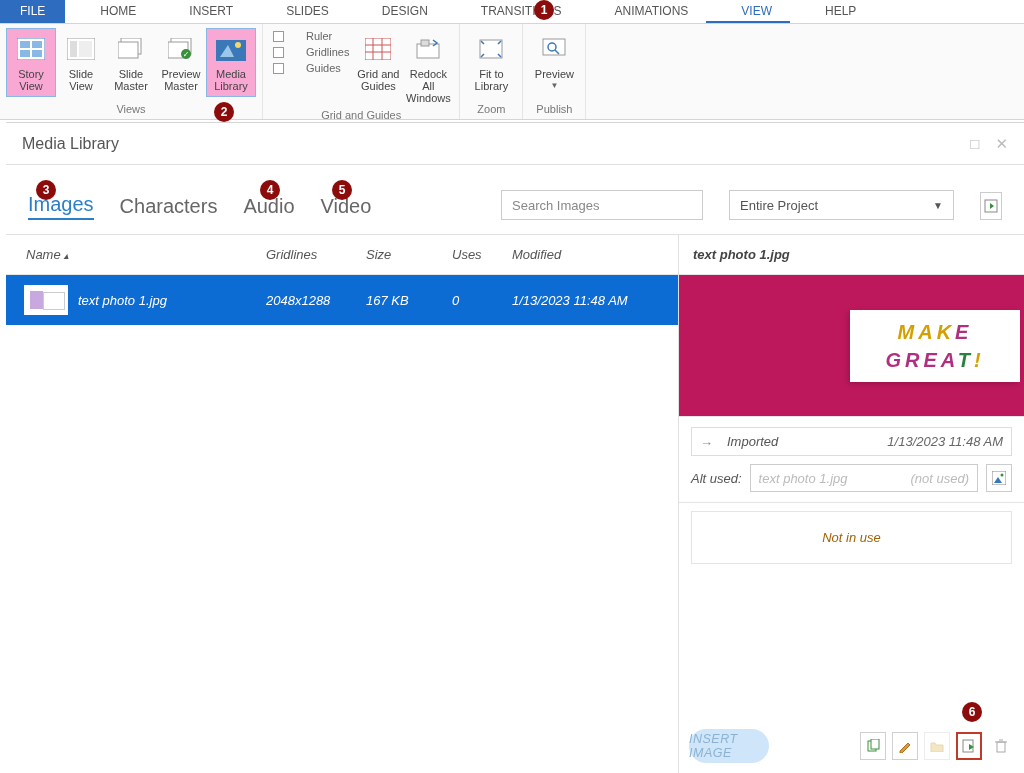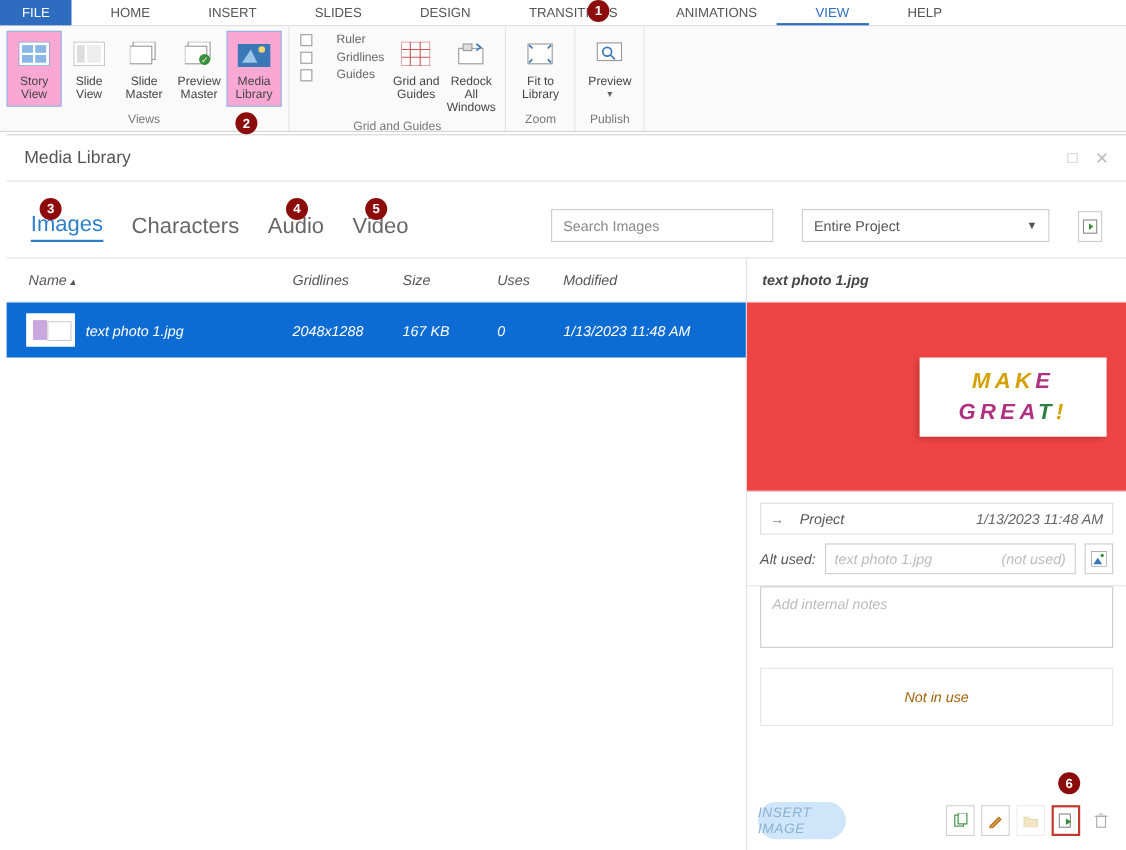--- a/index.html
+++ b/index.html
@@ -50,21 +50,21 @@
   .ml-row .thumb { width: 44px; height: 30px; background: #fff; border: 2px solid #fff; margin: 0 10px 0 18px; position: relative; overflow: hidden; }
   .ml-row .c-name { width: 188px; }
   .ml-row .c-dim  { width: 100px; }
   .ml-row .c-size { width: 86px; }
   .ml-row .c-uses { width: 60px; }
   .ml-row .c-mod  { flex: 1; }
 
   
   .ml-preview { width: 345px; display: flex; flex-direction: column; }
   .pv-title { height: 40px; display: flex; align-items: center; padding: 0 14px; font-weight: 600; color: #444; border-bottom: 1px solid #e5e5e5; }
-  .pv-image { height: 172px; background: #ef4444; border-bottom: 1px solid #e5e5e5; display:flex; align-items:center; justify-content:flex-end; padding-right:18px; }
+  .pv-image { height: 142px; background: #be185d; border-bottom: 1px solid #e5e5e5; display:flex; align-items:center; justify-content:flex-end; padding-right:4px; }
   .lightbox { width: 170px; background:#fff; padding:8px 6px; box-shadow: -2px 2px 6px rgba(0,0,0,.2); text-align:center; font-family: "Arial Black", sans-serif; font-weight:900; letter-spacing:4px; font-size:20px; line-height:28px; }
   .lb1 { color:#d4a000;} .lb1 .e{color:#b03080;}
   .lb2 { color:#2a8040;} .lb2 .d{color:#d4a000;} .lb2 .a{color:#b03080;} .lb2 .y{color:#2a8040;}
   .lb3 { color:#b03080;} .lb3 .t{color:#2a8040;} .lb3 .ex{color:#d4a000;}
 
   .pv-meta { padding: 10px 12px; display:flex; flex-direction:column; gap:8px; border-bottom:1px solid #e5e5e5;}
   .pv-row { display:flex; align-items:center; gap:8px; font-size:13px; color:#555;}
   .pv-row .arrow::before{content:"\2192"; color:#888; margin-right:6px;}
   .pv-row .right{margin-left:auto; color:#666;}
   .alt-field { flex:1; height:28px; border:1px solid #ccc; padding:0 8px; display:flex; align-items:center; justify-content:space-between; color:#bbb;}
@@ -291,39 +291,38 @@
       <div class="pv-image">
         <div class="lightbox">
           <div class="lb1">MAK<span class="e">E</span></div>
           <div class="lb3">GREA<span class="t">T</span><span class="ex">!</span></div>
         </div>
       </div>
 
       <div class="pv-meta">
         <div class="pv-row" style="border:1px solid #ddd;padding:6px 8px;">
           <span class="arrow"></span>
-          <span>Project</span>
+          <span>Imported</span>
           <span class="right">1/13/2023 11:48 AM</span>
         </div>
         <div class="pv-row">
           <span>Alt used:</span>
           <div class="alt-field">
             <span>text photo 1.jpg</span>
             <span>(not used)</span>
           </div>
           <div class="alt-btn">
             <svg width="14" height="14">
                 <rect width="14" height="14" fill="#fff" stroke="#888"></rect>
                 <polygon points="2,12 6,6 10,12" fill="#3a78b8"></polygon>
                 <circle cx="10" cy="4" r="1.5" fill="#3a8f3a"></circle>
               </svg>
           </div>
         </div>
       </div>
-      <div class="pv-notes">Add internal notes</div>
 
       <div class="pv-use">Not in use</div>
 
       <div class="pv-actions">
         <div class="insert-btn">INSERT IMAGE</div>
         <div class="spacer"></div>
         <div class="act-btn">
             <svg width="14" height="14">
               <rect x="2" y="2" width="8" height="10" fill="#fff" stroke="#3a8f3a"></rect>
               <rect x="5" y="0" width="8" height="10" fill="#fff" stroke="#3a8f3a"></rect>

